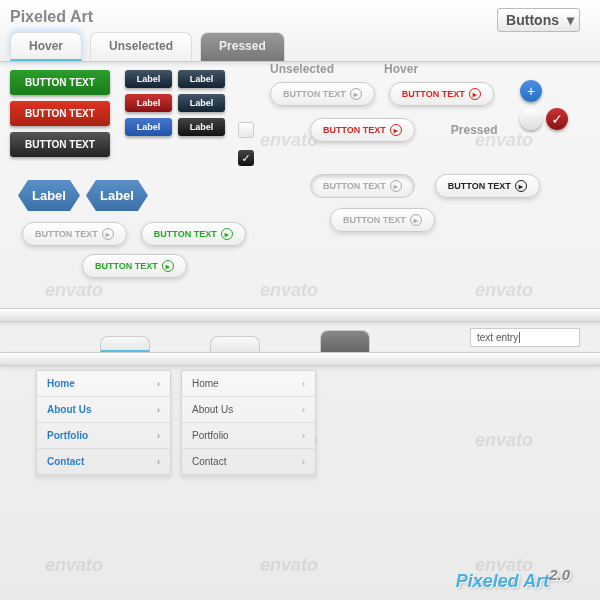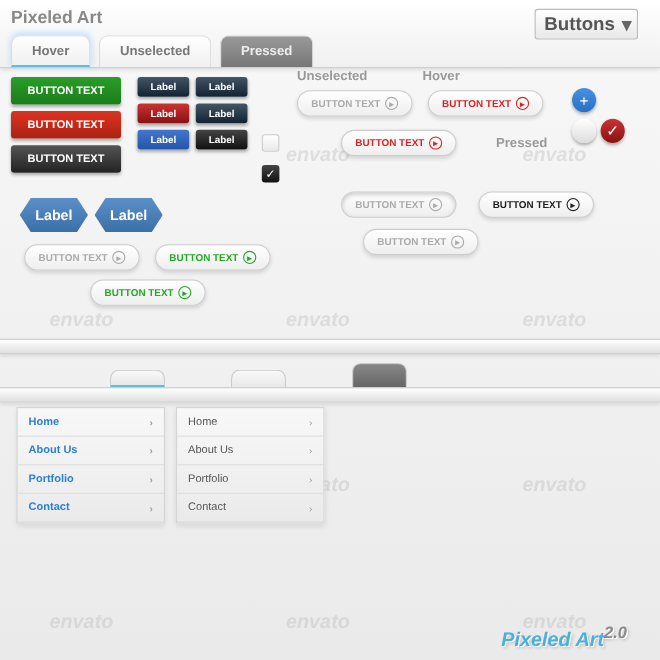--- a/index.html
+++ b/index.html
@@ -4,21 +4,21 @@
 <style>
 *{margin:0;padding:0;box-sizing:border-box;font-family:Arial,sans-serif}
 body{width:600px;height:600px;background:linear-gradient(to bottom,#f8f8f8,#eaeaea);position:relative;overflow:hidden}
 .watermark{position:absolute;color:rgba(180,180,180,0.35);font-size:18px;font-style:italic;font-weight:bold;pointer-events:none}
 .wm1{top:130px;left:45px}.wm2{top:130px;left:260px}.wm3{top:130px;left:475px}
 .wm4{top:280px;left:45px}.wm5{top:280px;left:260px}.wm6{top:280px;left:475px}
 .wm7{top:430px;left:45px}.wm8{top:430px;left:260px}.wm9{top:430px;left:475px}
 .wm10{top:555px;left:45px}.wm11{top:555px;left:260px}.wm12{top:555px;left:475px}
 .header{background:linear-gradient(to bottom,#fff,#f0f0f0);padding:8px 10px 0;border-bottom:1px solid #ccc;box-shadow:0 2px 4px rgba(0,0,0,.1)}
 .title{color:#888;font-size:16px;font-weight:bold;margin-bottom:6px}
-.dropdown{position:absolute;top:8px;right:20px;background:linear-gradient(to bottom,#fff,#e8e8e8);border:1px solid #bbb;border-radius:3px;padding:3px 20px 3px 8px;font-size:17px;font-weight:bold;color:#555}
+.dropdown{position:absolute;top:8px;right:20px;background:linear-gradient(to bottom,#fff,#e8e8e8);border:1px solid #bbb;border-radius:3px;padding:3px 20px 3px 8px;font-size:14px;font-weight:bold;color:#555}
 .dropdown:after{content:"▾";position:absolute;right:5px;top:3px;color:#666}
 .tabs{display:flex;gap:8px}
 .tab{padding:6px 18px;border-radius:8px 8px 0 0;font-size:12px;font-weight:bold;color:#777;background:linear-gradient(to bottom,#fff,#f0f0f0);border:1px solid #ddd;border-bottom:none}
 .tab.hover{box-shadow:0 -2px 6px rgba(100,180,255,.4);border-bottom:2px solid #5bc0de}
 .tab.pressed{background:linear-gradient(to bottom,#999,#777);color:#eee}
 .main{padding:10px;position:relative}
 .col-label{font-size:12px;font-weight:bold;color:#999}
 .btn{display:inline-block;padding:7px 12px;font-size:10px;font-weight:bold;border-radius:3px;text-align:center;box-shadow:0 2px 3px rgba(0,0,0,.3);cursor:pointer}
 .btn-green{background:linear-gradient(to bottom,#2a9d2a,#1a7d1a);color:#fff;width:100px}
 .btn-red{background:linear-gradient(to bottom,#d32,#a21);color:#fff;width:100px}
@@ -43,21 +43,21 @@
 .circ-red{background:linear-gradient(to bottom,#c33,#811)}
 .checkbox{width:16px;height:16px;border-radius:3px;display:inline-flex;align-items:center;justify-content:center;font-size:11px}
 .cb-off{background:linear-gradient(to bottom,#fff,#e8e8e8);border:1px solid #ccc}
 .cb-on{background:linear-gradient(to bottom,#444,#111);color:#fff}
 .divider{height:14px;background:linear-gradient(to bottom,#fff,#e0e0e0);border-top:1px solid #ccc;border-bottom:1px solid #ccc;box-shadow:0 2px 4px rgba(0,0,0,.1);margin:8px 0}
 .bottom-tabs{display:flex;gap:60px;padding-left:100px;align-items:flex-end}
 .btab{width:50px;height:16px;border-radius:8px 8px 0 0;background:linear-gradient(to bottom,#f8f8f8,#e8e8e8);border:1px solid #ccc;border-bottom:2px solid #5bc0de}
 .btab.active{background:linear-gradient(to bottom,#888,#666);height:22px;border-bottom:none}
 .text-entry{position:absolute;right:20px;top:-2px;background:#fff;border:1px solid #ccc;padding:3px 6px;font-size:10px;color:#555;width:110px}
 .text-entry:after{content:"";border-right:1px solid #36c;margin-left:1px}
-.sidebar-section{display:flex;padding:10px 0 0 15px;gap:10px}
+.sidebar-section{display:flex;padding:10px 0 0 36px;gap:10px}
 .sidebar{background:linear-gradient(to bottom,#f8f8f8,#eaeaea);border:1px solid #d5d5d5;width:135px;box-shadow:0 2px 5px rgba(0,0,0,.1)}
 .sb-item{padding:7px 10px;border-bottom:1px solid #ddd;font-size:10px;display:flex;justify-content:space-between;align-items:center;color:#555}
 .sb-item.blue{color:#2a7fd5;font-weight:bold}
 .sb-arrow{color:#999;font-size:9px}
 .sidebar-label{color:#3a9fd5;font-size:18px;font-weight:bold;letter-spacing:3px;margin-left:20px;margin-top:30px;text-shadow:1px 1px 0 rgba(255,255,255,.8)}
 .logo{position:absolute;bottom:8px;right:30px;font-size:18px;font-weight:bold;color:#4aafdf;font-style:italic;text-shadow:1px 1px 0 #fff,2px 2px 3px rgba(0,0,0,.2)}
 .logo sup{font-size:15px;color:#888}
 .row{display:flex;gap:6px;margin-bottom:6px;align-items:center}
 .section{position:absolute}
 </style>
@@ -207,20 +207,21 @@
 </div>
 
 <div style="position:absolute;top:300px;left:0;right:0">
   <div class="divider"></div>
   <div style="position:relative">
     <div class="bottom-tabs">
       <div class="btab"></div>
       <div class="btab" style="border-bottom:none"></div>
       <div class="btab active"></div>
     </div>
+    <div class="text-entry">text entry</div>
   </div>
   <div class="divider" style="margin-top:0"></div>
 </div>
 
 <div class="sidebar-section" style="position:absolute;top:360px;left:0">
   <div class="sidebar">
     <div class="sb-item blue">
         <span>Home</span>
         <span class="sb-arrow">›</span>
       </div>

